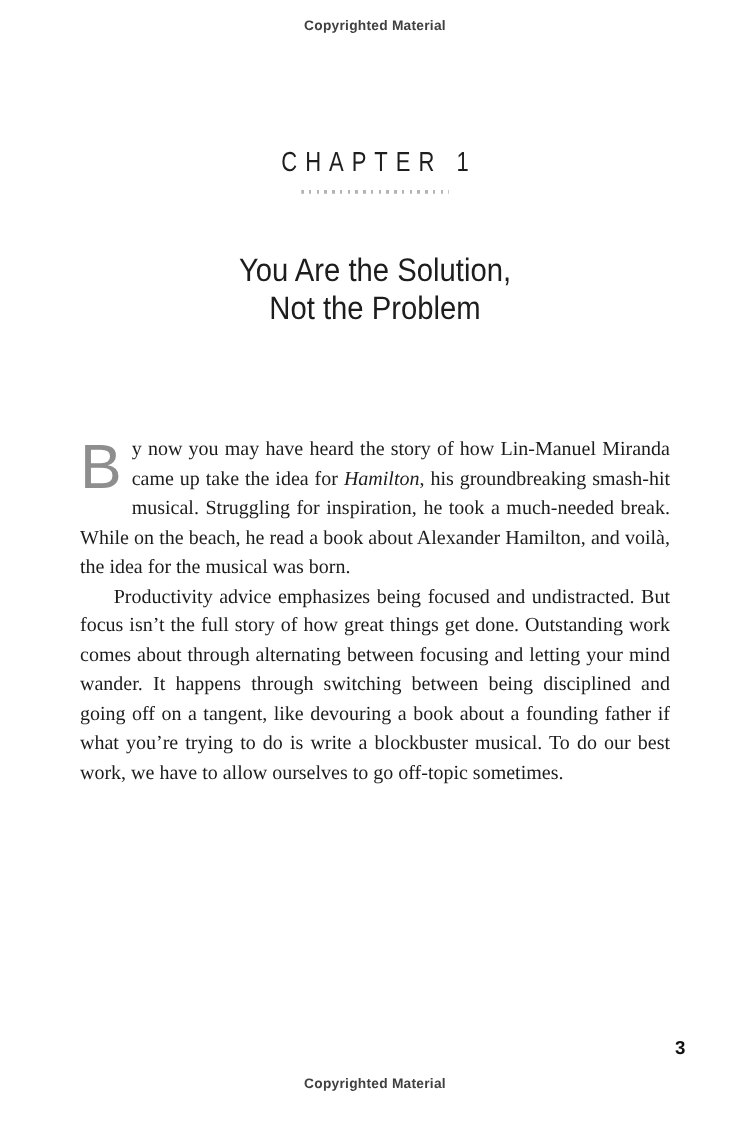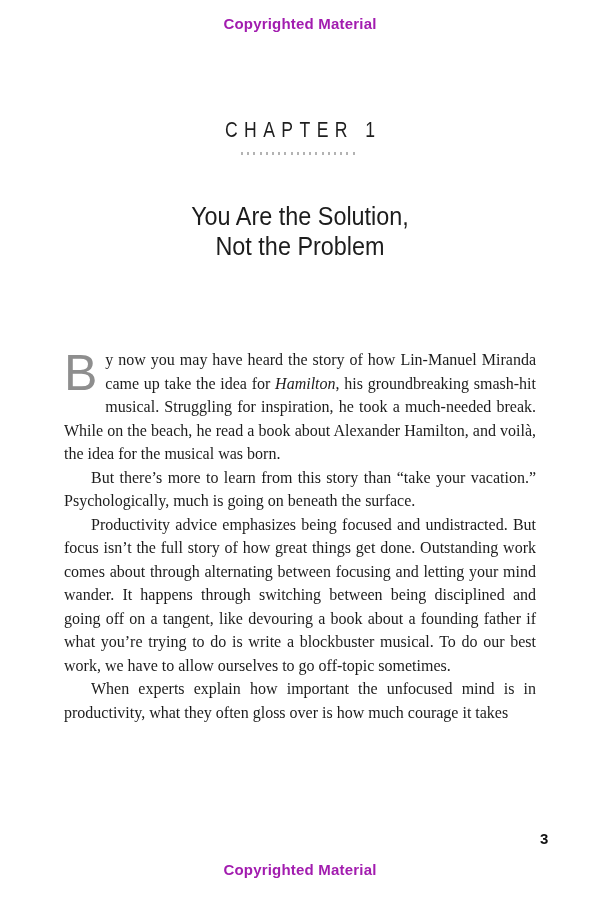--- a/index.html
+++ b/index.html
@@ -6,22 +6,22 @@
   .page{
     position:relative;
     width:600px;height:900px;
     background:#ffffff;
     overflow:hidden;
     font-family:"Liberation Sans",sans-serif;
   }
   .watermark{
     position:absolute;left:0;width:100%;
     text-align:center;
-    font-size:15px;font-weight:bold;
-    color:#a21caf;
+    font-size:11px;font-weight:bold;
+    color:#404040;
     letter-spacing:0.2px;
   }
   .watermark.top{top:15px;}
   .watermark.bottom{top:861px;}
   .chapter-label{
     position:absolute;top:117px;left:0;width:100%;
     text-align:center;
     font-size:22px;font-weight:400;
     letter-spacing:8px;text-indent:8px;
     color:#1e1e1e;
@@ -75,22 +75,20 @@
 
   <div class="dotted-divider"></div>
 
   <h1 class="chapter-title">
     <span>You Are the Solution,</span><br>
     <span>Not the Problem</span>
   </h1>
 
   <div class="body-text">
       <p class="para first"><span class="dropcap">B</span><span>y now you may have heard the story of how Lin-Manuel Miranda came up take the idea for </span><em>Hamilton</em><span>, his groundbreaking smash-hit musical. Struggling for inspiration, he took a much-needed break. While on the beach, he read a book about Alexander Hamilton, and voilà, the idea for the musical was born.</span></p>
-      <p class="para"><span>But there’s more to learn from this story than “take your vacation.” Psychologically, much is going on beneath the surface.</span></p>
       <p class="para"><span>Productivity advice emphasizes being focused and undistracted. But focus isn’t the full story of how great things get done. Outstanding work comes about through alternating between focusing and letting your mind wander. It happens through switching between being disciplined and going off on a tangent, like devouring a book about a founding father if what you’re trying to do is write a blockbuster musical. To do our best work, we have to allow ourselves to go off-topic sometimes.</span></p>
-      <p class="para"><span>When experts explain how important the unfocused mind is in productivity, what they often gloss over is how much courage it takes</span></p>
     </div>
 
   <div class="page-number">3</div>
 
   <div class="watermark bottom">Copyrighted Material</div>
 
 </div>
 
 </body></html>

